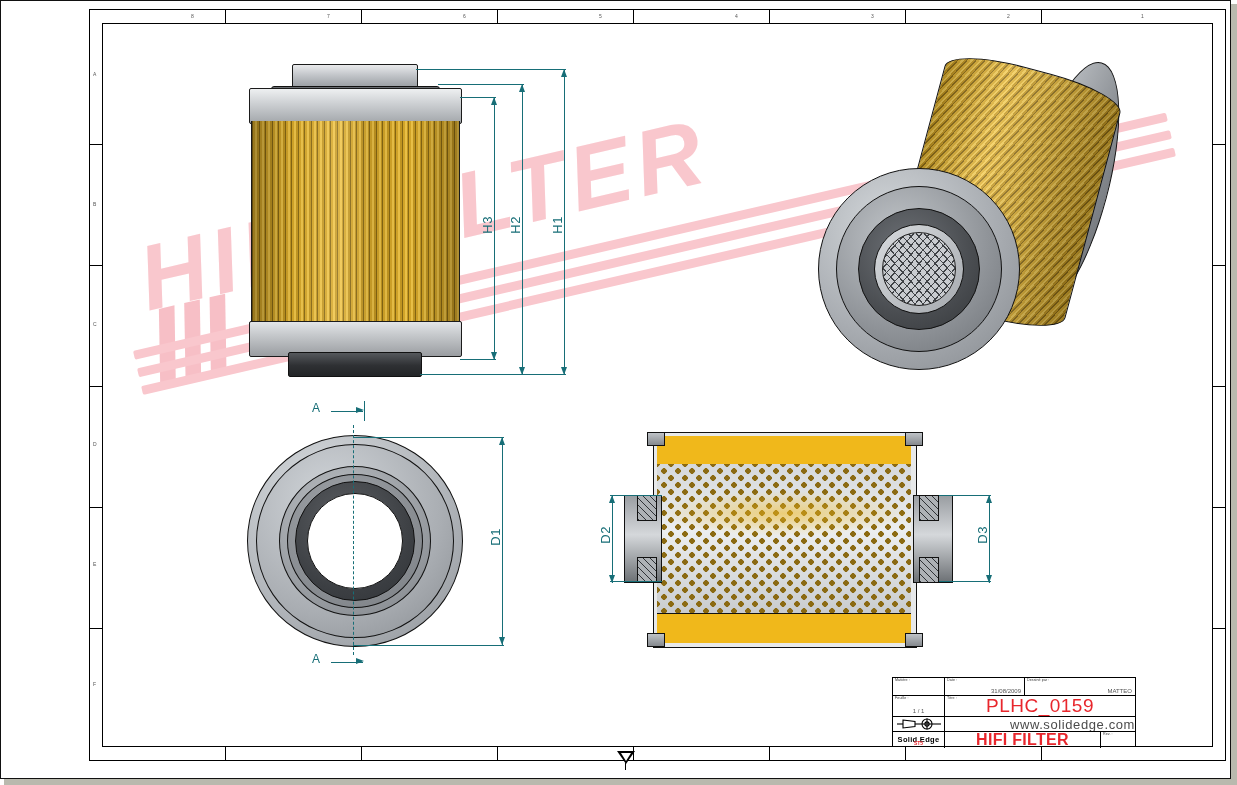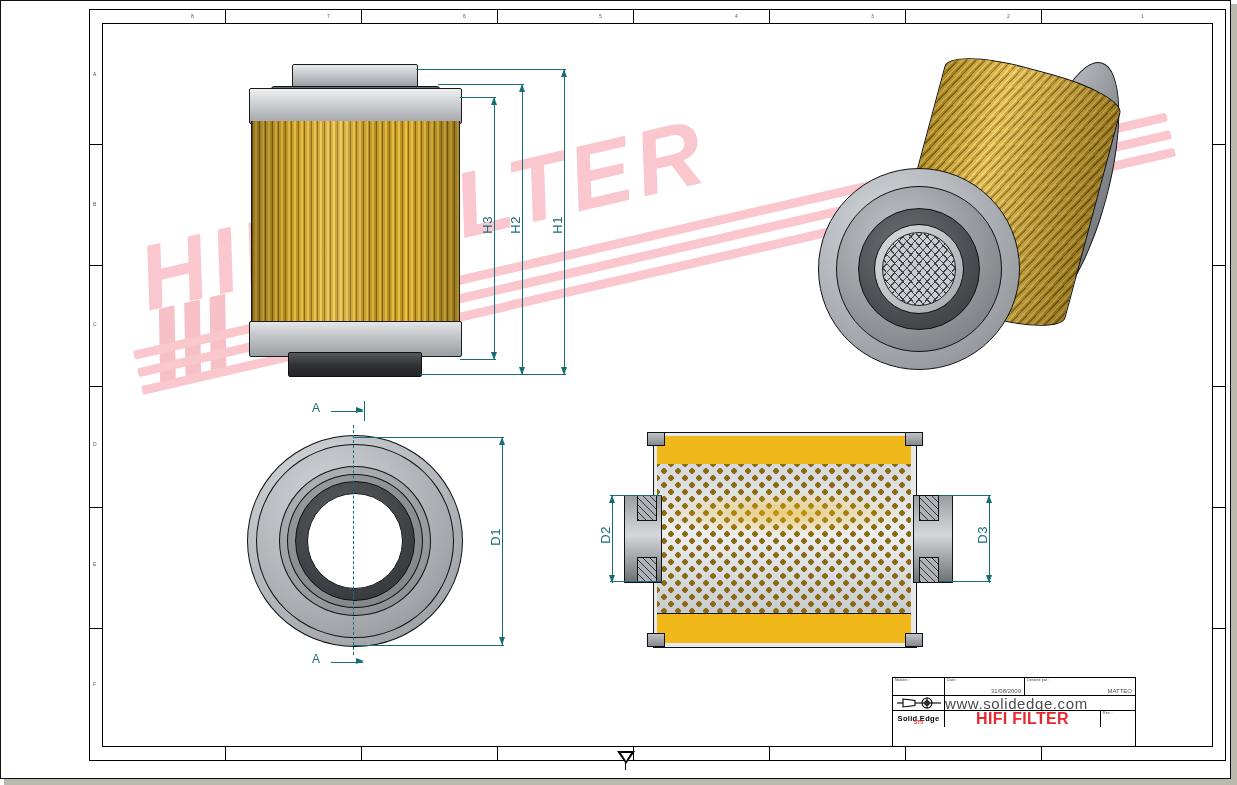--- a/index.html
+++ b/index.html
@@ -150,21 +150,21 @@
   .tb .row:last-child .cell{border-bottom:none;}
   .tb .lab{position:absolute;left:2px;top:1px;font-size:3.6px;color:#333;letter-spacing:.1px;
      font-family:"Liberation Sans",sans-serif;line-height:1;}
   .tb .val{position:absolute;right:3px;bottom:1px;font-size:6px;color:#555;
      font-family:"Liberation Sans",sans-serif;}
   .tb .val.c{left:0;right:0;text-align:center;}
   .tb .big{position:absolute;left:0;right:0;top:50%;transform:translateY(-50%);
      text-align:center;color:#e8262c;font-size:19px;font-family:"Liberation Sans",sans-serif;
      letter-spacing:.5px;}
   .tb .mid{position:absolute;left:0;right:0;top:50%;transform:translateY(-50%);
-     text-align:left;color:#4b4b4b;font-size:15px;letter-spacing:.6px;
+     text-align:right;color:#4b4b4b;font-size:13px;letter-spacing:.6px;
      font-family:"Liberation Sans",sans-serif;}
   .tb .brand{position:absolute;left:0;right:0;top:50%;transform:translateY(-50%);
      text-align:center;color:#e8262c;font-size:16px;font-weight:bold;
      font-family:"Liberation Sans",sans-serif;letter-spacing:.3px;}
   .tb .se{position:absolute;left:0;right:0;top:3px;text-align:center;font-size:7.5px;
      font-weight:bold;color:#000;font-family:"Liberation Sans",sans-serif;letter-spacing:.3px;}
   .tb .se2{position:absolute;left:0;right:0;bottom:2px;text-align:center;font-size:5px;
      font-weight:bold;color:#e8262c;font-family:"Liberation Sans",sans-serif;}
   .proj{position:absolute;left:50%;top:50%;transform:translate(-50%,-50%);}
 
@@ -362,20 +362,30 @@
         <div class="cell" style="width:80px;">
           <span class="lab">Date :</span>
           <span class="val">31/08/2009</span>
         </div>
         <div class="cell" style="width:110px;">
           <span class="lab">Dessiné par :</span>
           <span class="val">MATTEO</span>
         </div>
       </div>
 
+      <div class="row" style="height:21px;">
+        <div class="cell" style="width:52px;">
+          <span class="lab">Feuille :</span>
+          <span class="val c" style="bottom:2px;">1 / 1</span>
+        </div>
+        <div class="cell" style="width:190px;">
+          <span class="lab">Titre :</span>
+          <span class="big">PLHC_0159</span>
+        </div>
+      </div>
 
       <div class="row" style="height:15px;">
         <div class="cell" style="width:52px;">
           <svg class="proj" width="46" height="12" viewBox="0 0 46 12">
             <path d="M1 6 H7" stroke="#000" stroke-width="1.1" fill="none"></path>
             <path d="M7 2 L19 3.4 L19 8.6 L7 10 Z" stroke="#000" stroke-width="1.1" fill="none"></path>
             <path d="M19 6 H24" stroke="#000" stroke-width="1.1" fill="none"></path>
             <circle cx="31" cy="6" r="5" stroke="#000" stroke-width="1.1" fill="none"></circle>
             <circle cx="31" cy="6" r="2.1" stroke="#000" stroke-width="1.1" fill="none"></circle>
             <path d="M24 6 H45" stroke="#000" stroke-width="1.1" fill="none"></path>

